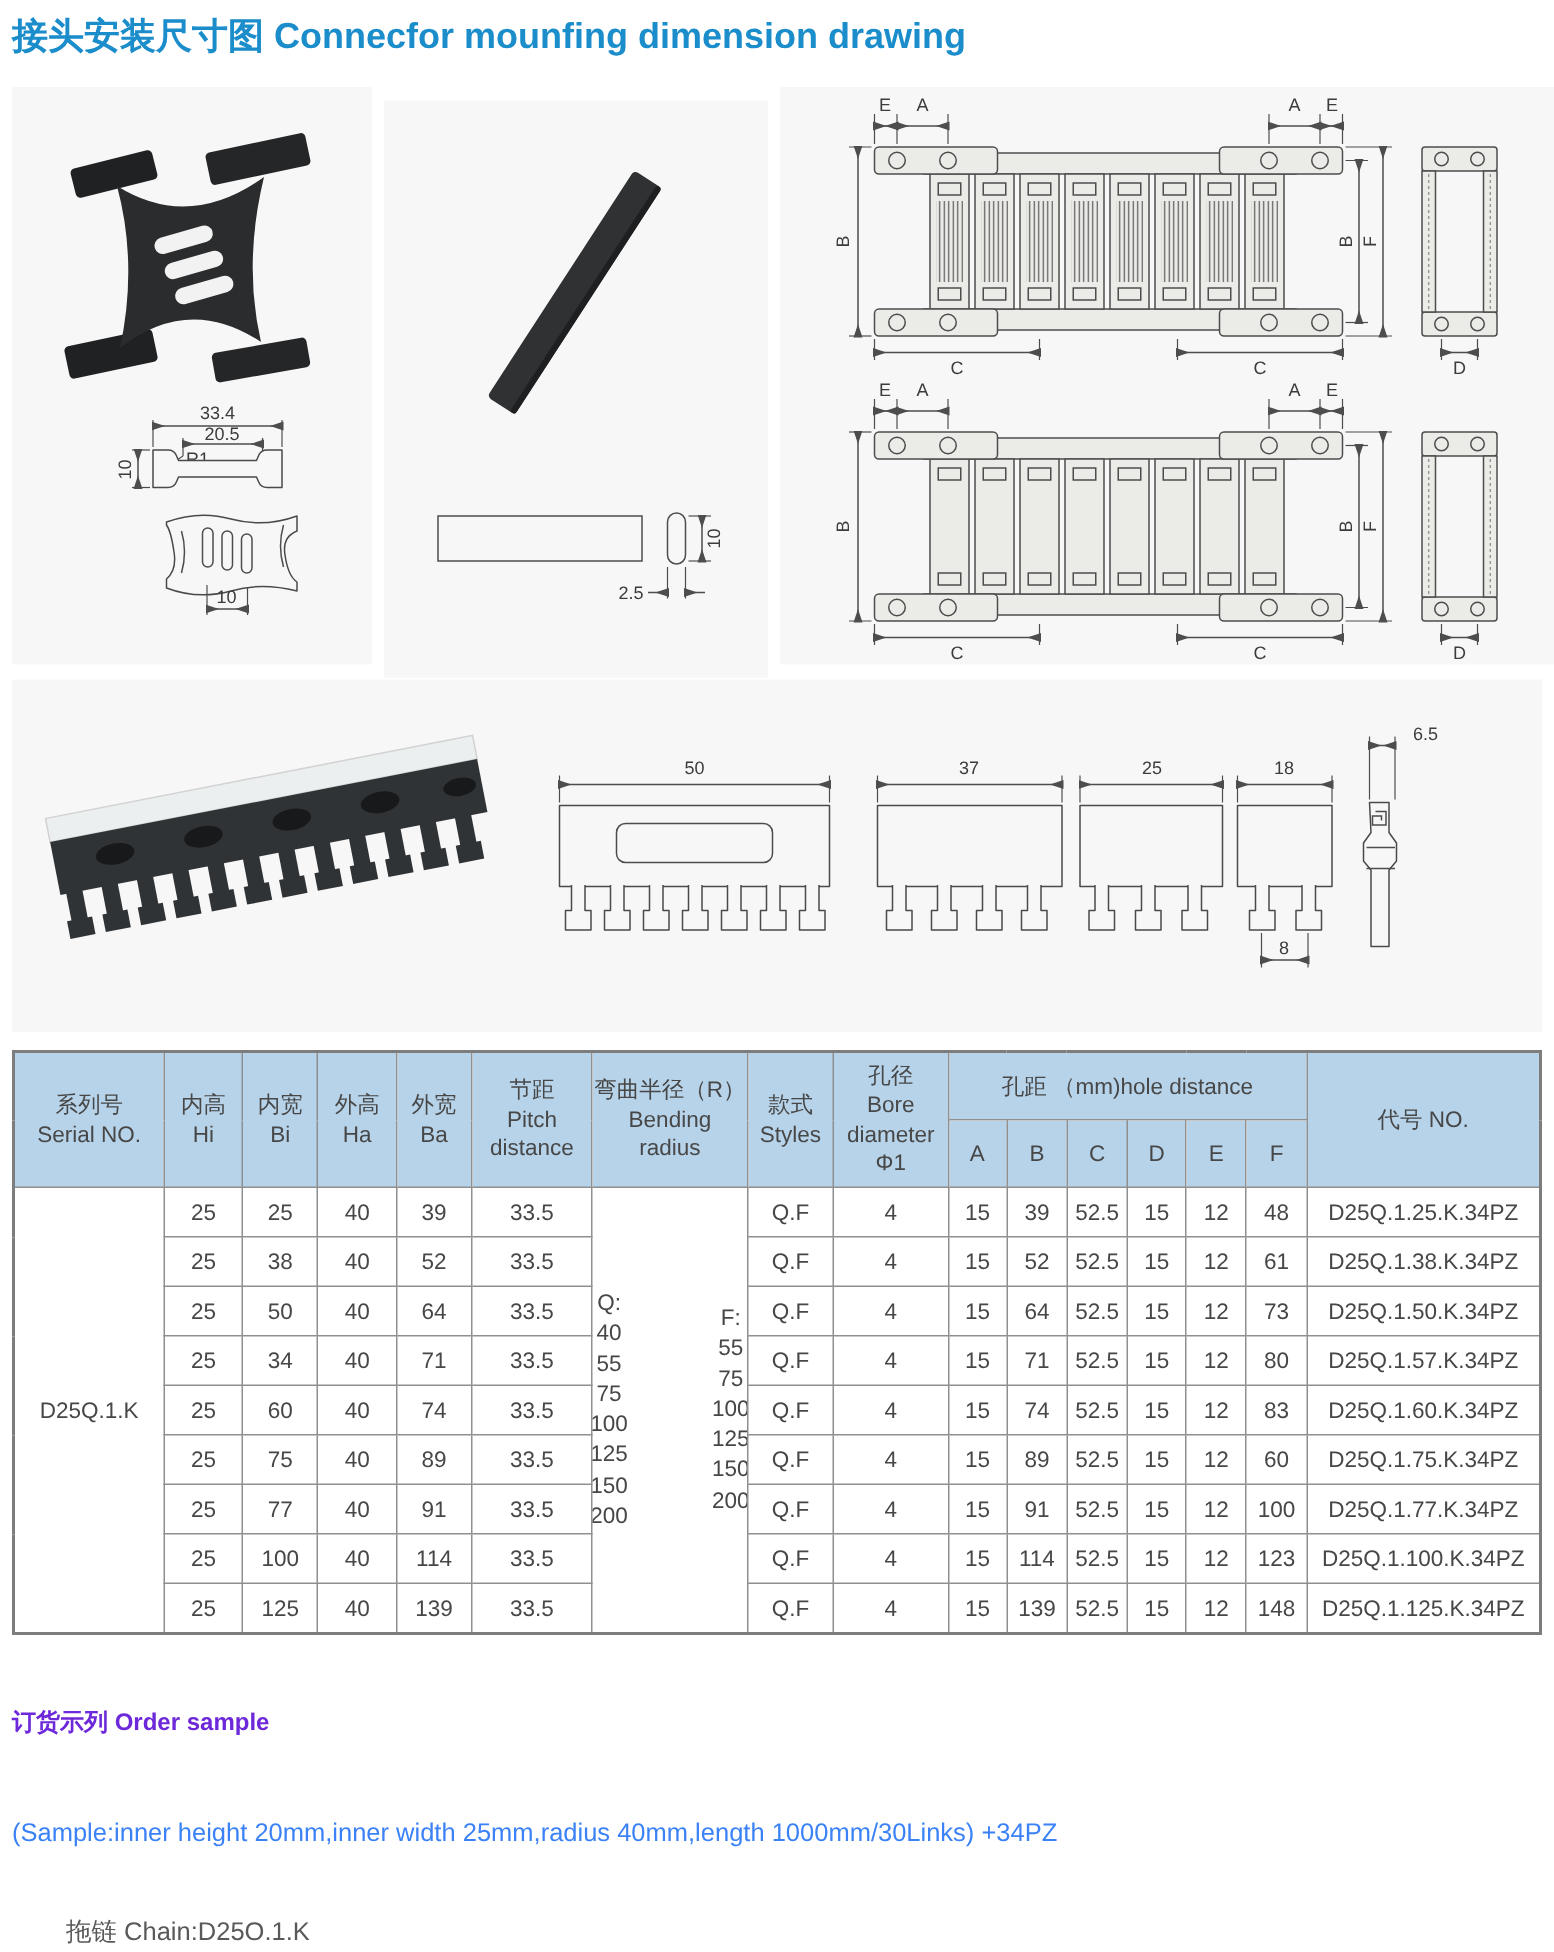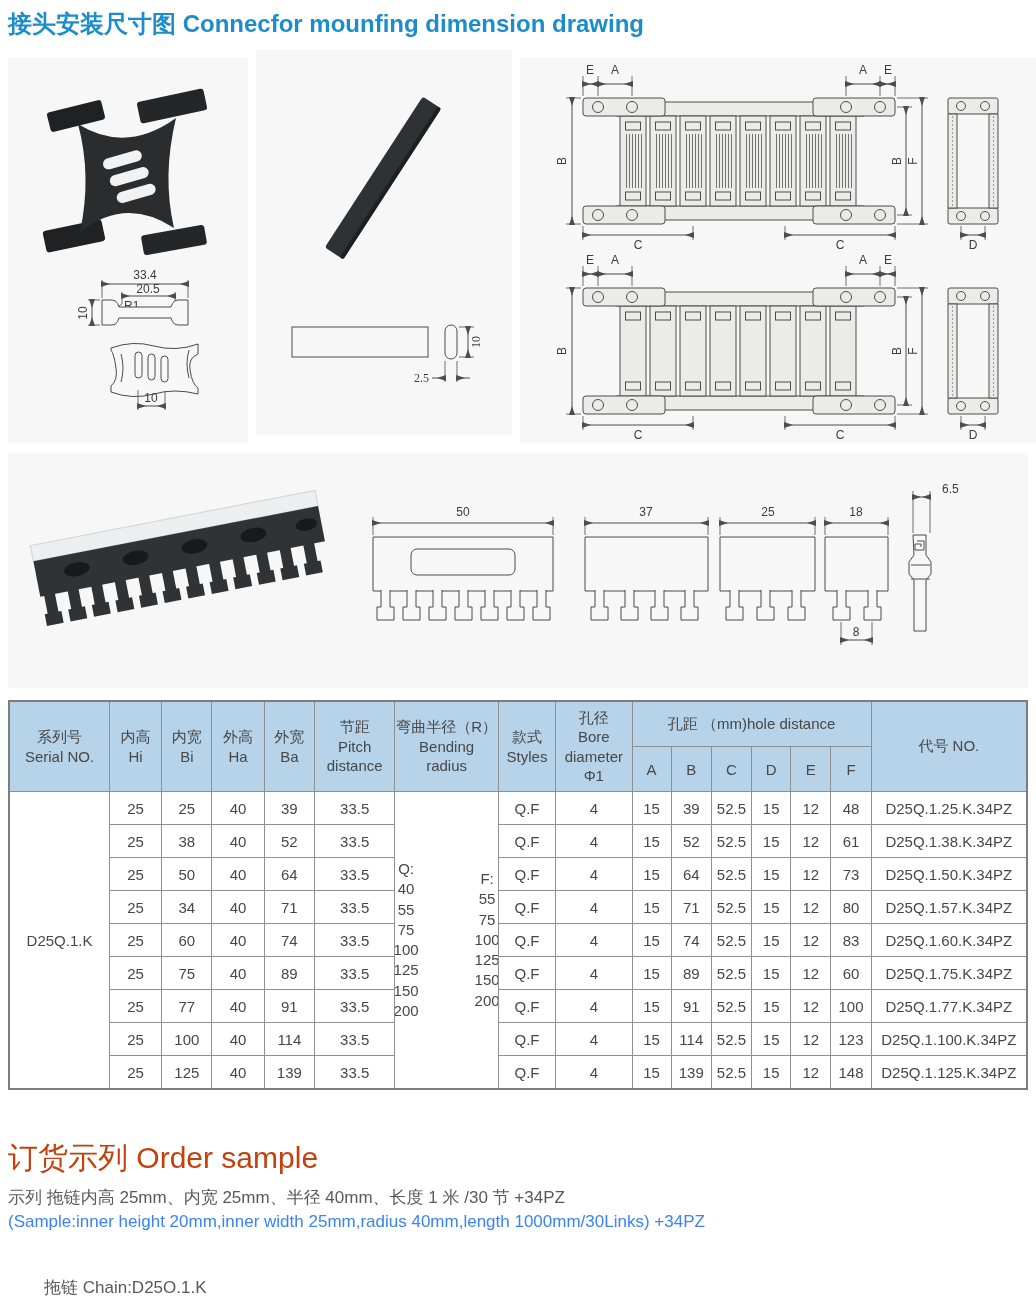--- a/index.html
+++ b/index.html
@@ -2,21 +2,21 @@
 <html><head>
 <meta charset="utf-8">
 <style>
   html,body{margin:0;padding:0;background:#ffffff;}
   body{width:1036px;height:1301px;overflow:hidden;
        font-family:"Liberation Sans","DejaVu Sans",sans-serif;color:#4a4a4a;}
   .page{position:relative;width:1036px;height:1301px;}
   .title{position:absolute;left:8px;top:8px;font-size:24px;font-weight:700;color:#1b8dcb;}
   .panel{position:absolute;background:#f7f7f7;}
   #panel-connector{left:8px;top:58px;width:240px;height:385px;}
-  #panel-strip{left:256px;top:50px;width:256px;height:385px;font-family:Liberation Serif, serif;}
+  #panel-strip{left:256px;top:67px;width:256px;height:385px;}
   #panel-chain{left:520px;top:58px;width:516px;height:385px;}
   #panel-separators{left:8px;top:453px;width:1020px;height:235px;}
 
   svg{display:block;}
   .ln{fill:#ebebe8;stroke:#4d4d4d;stroke-width:1;}
   .lo{fill:none;stroke:#4d4d4d;stroke-width:1;}
   .wh{fill:#f7f7f7;stroke:#4a4a4a;stroke-width:1;stroke-linejoin:round;}
   .dim{stroke:#4d4d4d;stroke-width:1;marker-start:url(#as);marker-end:url(#ae);}
   .ext{stroke:#4d4d4d;stroke-width:0.8;}
   .thin{stroke:#7a7a7a;stroke-width:0.7;}
@@ -28,21 +28,21 @@
   .spec th,.spec td{border:1px solid #8f8f8f;text-align:center;vertical-align:middle;padding:0;font-weight:normal;overflow:hidden;}
   .spec thead th{background:#b7d3e9;}
   .spec thead tr.h1 th{height:44px;}
   .spec thead tr.h2 th{height:44px;}
   .spec tbody td{height:32px;background:#ffffff;}
   .spec .ln2{display:block;line-height:1.3;}
   .bendwrap{display:flex;justify-content:center;align-items:center;gap:56px;line-height:1.35;}
   .bendwrap div{width:100%;text-align:center;}
 
   
-  .order-head{position:absolute;left:8px;top:1138px;font-size:30px;font-weight:400;color:#c2410c;}
+  .order-head{position:absolute;left:8px;top:1138px;font-size:16px;font-weight:700;color:#6d28d9;}
   .order-line1{position:absolute;left:8px;top:1186px;font-size:17px;color:#595959;}
   .order-line2{position:absolute;left:8px;top:1212px;font-size:17px;color:#3b82f6;}
   .order-chain{position:absolute;left:8px;top:1276px;font-size:17px;color:#595959;margin-left:36px;}
 </style>
 </head>
 <body>
 
 <div class="page">
 
   <div class="title">接头安装尺寸图 Connecfor mounfing dimension drawing</div>
@@ -578,17 +578,16 @@
         <td>52.5</td>
           <td>15</td>
         <td>12</td>
           <td>148</td>
         <td>D25Q.1.125.K.34PZ</td>
       </tr>
     </tbody>
   </table>
 
   <div class="order-head">订货示列 Order sample</div>
-  <div class="order-line1">示列 拖链内高 25mm、内宽 25mm、半径 40mm、长度 1 米 /30 节 +34PZ</div>
   <div class="order-line2">(Sample:inner height 20mm,inner width 25mm,radius 40mm,length 1000mm/30Links) +34PZ</div>
   <div class="order-chain">拖链 Chain:D25O.1.K</div>
 
 </div>
 
 </body></html>

